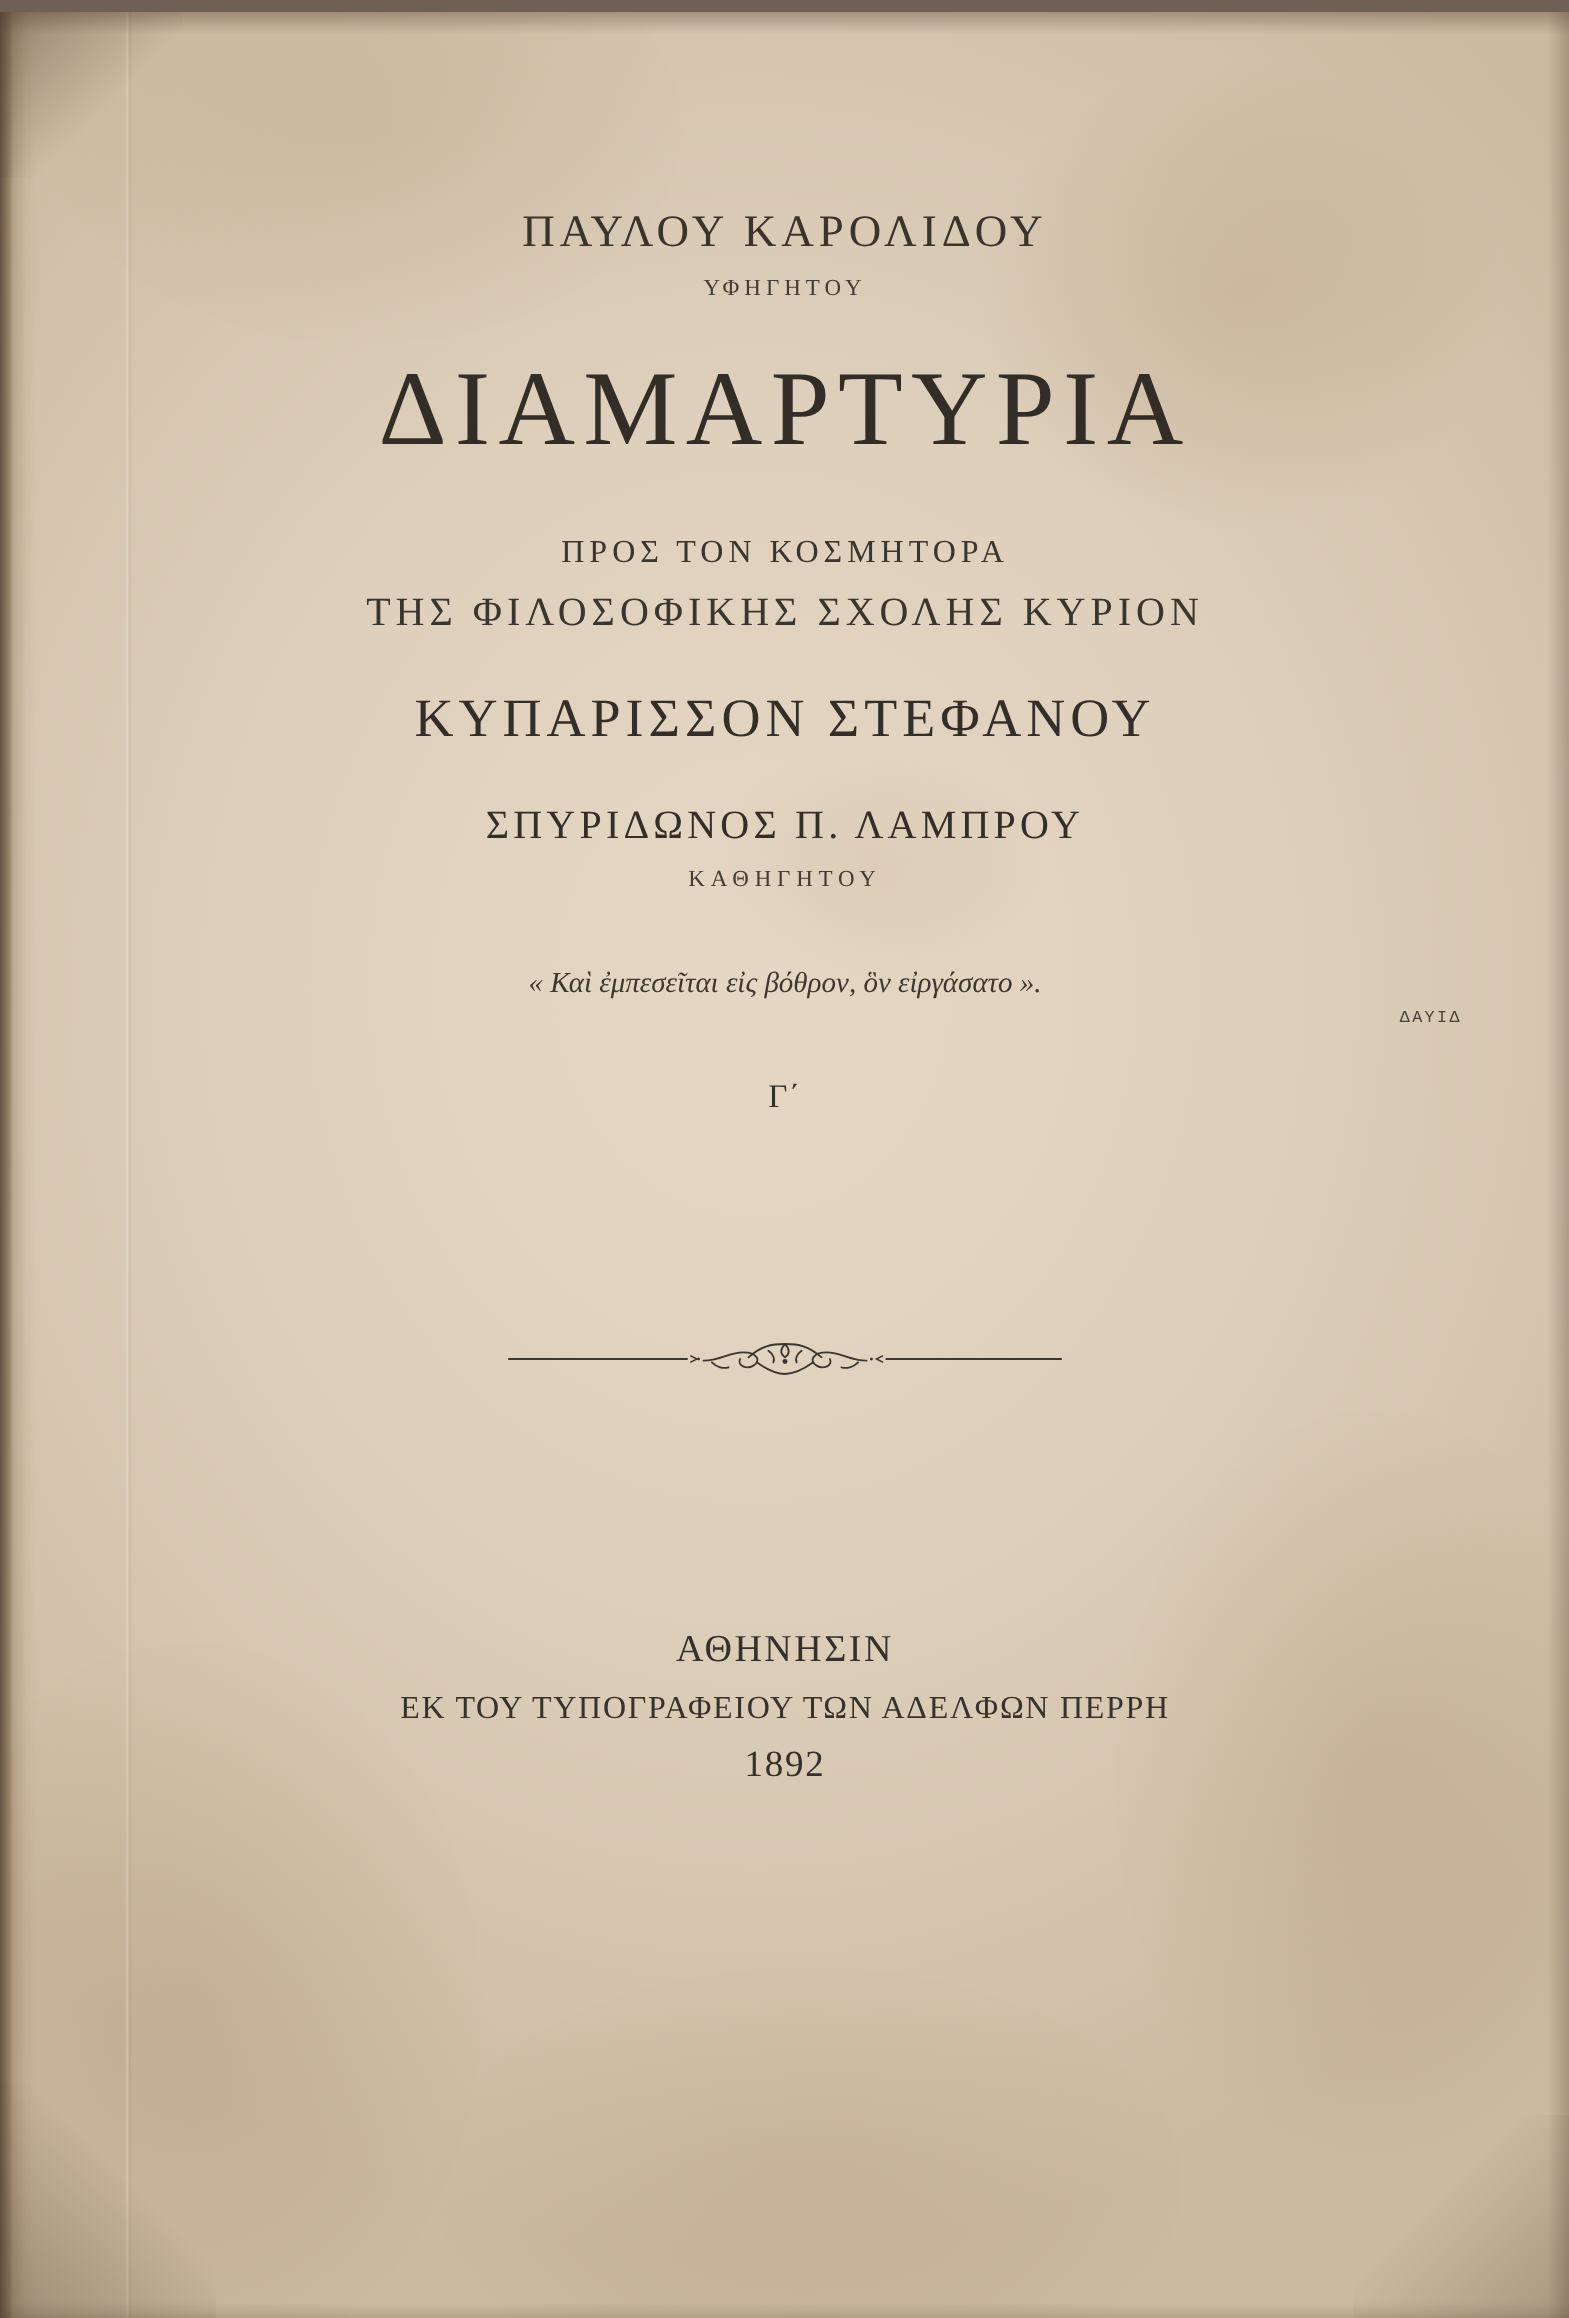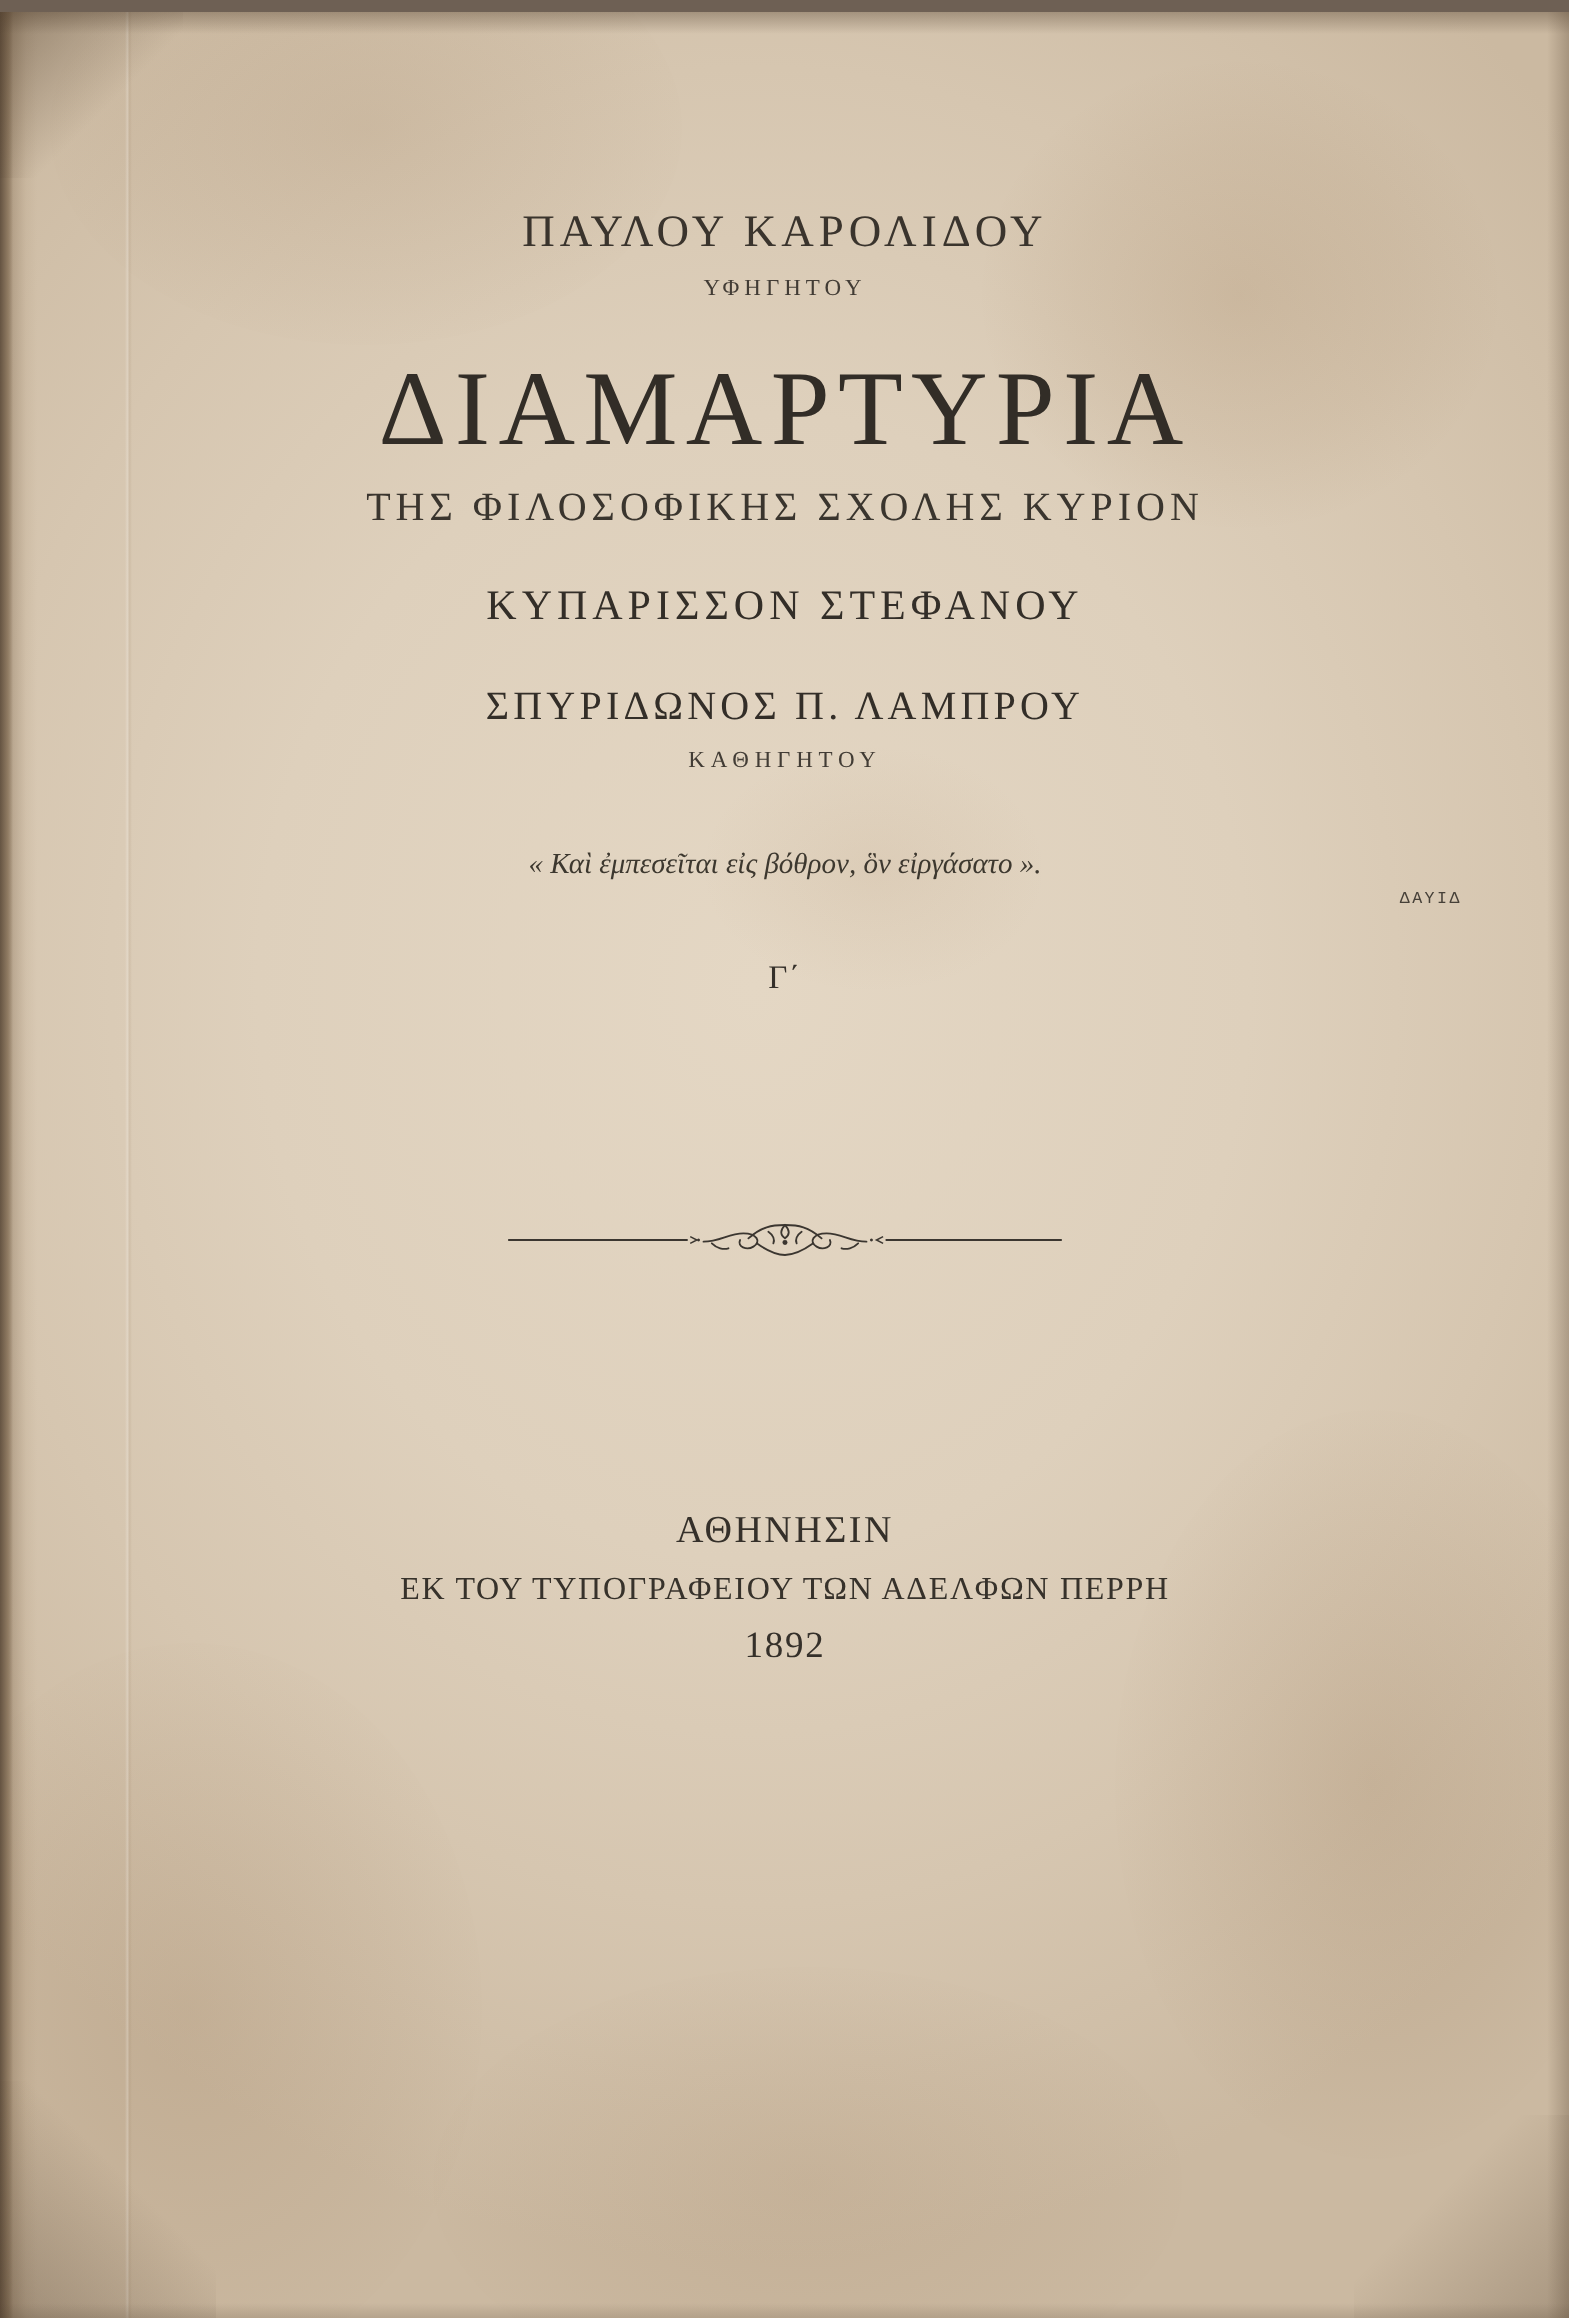--- a/index.html
+++ b/index.html
@@ -131,21 +131,21 @@
   }
   .sub2 {
     margin-top: 18px;
     font-size: 40px;
     letter-spacing: 5px;
     color: #3a352e;
   }
 
   .recipient {
     margin-top: 52px;
-    font-size: 42px;
+    font-size: 54px;
     letter-spacing: 5px;
     color: #332e28;
   }
 
   .against {
     margin-top: 52px;
     font-size: 27.5px;
     letter-spacing: 6.7px;
     color: #3a352e;
   }
@@ -238,20 +238,21 @@
   <div id="crease"></div>
 
   <div id="content">
 
     <div class="line author">ΠΑΥΛΟΥ ΚΑΡΟΛΙΔΟΥ</div>
 
     <div class="line author-rank">ΥΦΗΓΗΤΟΥ</div>
 
     <div class="line maintitle">ΔΙΑΜΑΡΤΥΡΙΑ</div>
 
+    <div class="line sub1">ΠΡΟΣ ΤΟΝ ΚΟΣΜΗΤΟΡΑ</div>
 
     <div class="line sub2">ΤΗΣ ΦΙΛΟΣΟΦΙΚΗΣ ΣΧΟΛΗΣ ΚΥΡΙΟΝ</div>
 
     <div class="line recipient">ΚΥΠΑΡΙΣΣΟΝ ΣΤΕΦΑΝΟΥ</div>
 
 
     <div class="line defendant">ΣΠΥΡΙΔΩΝΟΣ Π. ΛΑΜΠΡΟΥ</div>
 
     <div class="line defendant-rank">ΚΑΘΗΓΗΤΟΥ</div>
 

